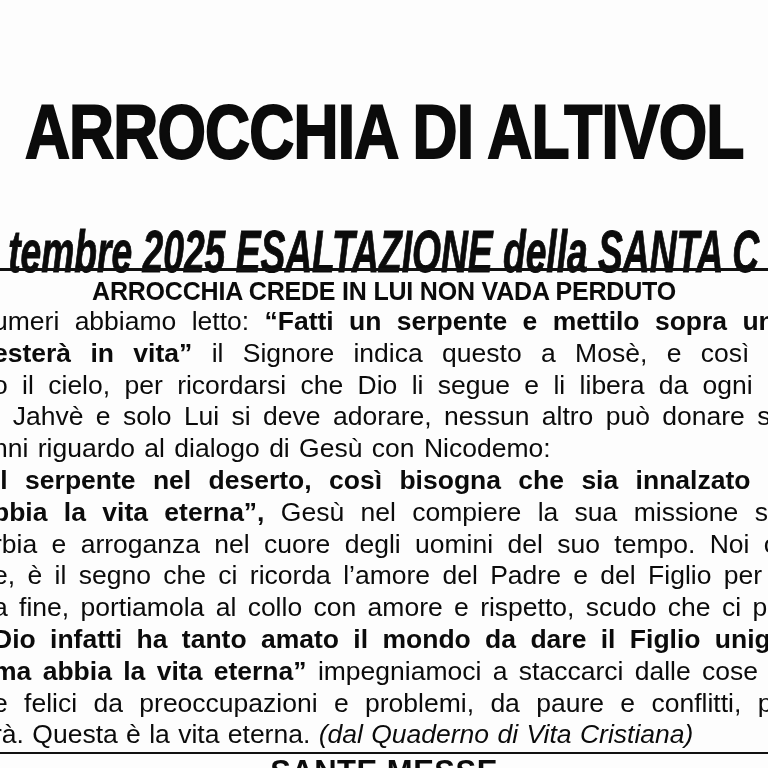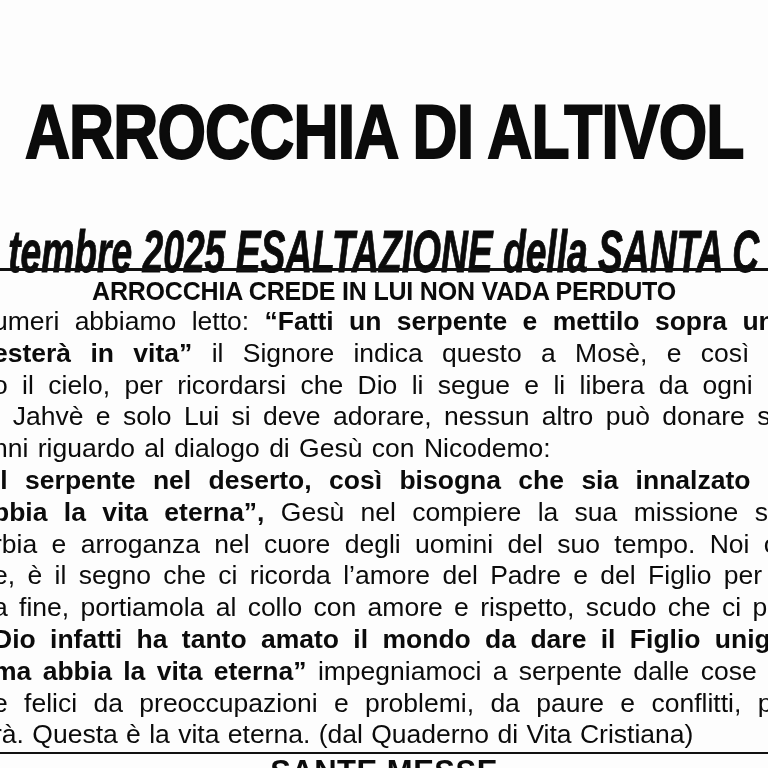--- a/index.html
+++ b/index.html
@@ -45,21 +45,21 @@
   }
 
   
   .body-col{
     position:absolute;top:306px;left:-7px;width:900px;overflow:hidden;
   }
   .body-line{
     white-space:nowrap;font-size:26.5px;line-height:31.8px;word-spacing:4px;
   }
   .seg-b{font-weight:bold;}
-  .seg-i{}
+  .seg-i{font-style:italic;}
   .body-line:nth-child(1){word-spacing:8px;}
   .body-line:nth-child(2){word-spacing:12px;}
   .body-line:nth-child(3){word-spacing:7px;}
   .body-line:nth-child(4){word-spacing:5px;}
   .body-line:nth-child(5){word-spacing:2px;}
   .body-line:nth-child(6){word-spacing:10px;}
   .body-line:nth-child(7){word-spacing:9px;}
   .body-line:nth-child(8){word-spacing:7px;}
   .body-line:nth-child(9){word-spacing:5px;}
   .body-line:nth-child(11){word-spacing:7px;}
@@ -95,21 +95,21 @@
       <div class="body-line"><span class="seg-b">esterà in vita”</span><span class="seg-r"> il Signore indica questo a Mosè, e così fara</span></div>
       <div class="body-line"><span class="seg-r">o il cielo, per ricordarsi che Dio li segue e li libera da ogni ma</span></div>
       <div class="body-line"><span class="seg-r">, Jahvè e solo Lui si deve adorare, nessun altro può donare sal</span></div>
       <div class="body-line"><span class="seg-r">nni riguardo al dialogo di Gesù con Nicodemo:</span></div>
       <div class="body-line"><span class="seg-b">il serpente nel deserto, così bisogna che sia innalzato i</span></div>
       <div class="body-line"><span class="seg-b">bbia la vita eterna”,</span><span class="seg-r"> Gesù nel compiere la sua missione sap</span></div>
       <div class="body-line"><span class="seg-r">rbia e arroganza nel cuore degli uomini del suo tempo. Noi o</span></div>
       <div class="body-line"><span class="seg-r">e, è il segno che ci ricorda l’amore del Padre e del Figlio per tu</span></div>
       <div class="body-line"><span class="seg-r">a fine, portiamola al collo con amore e rispetto, scudo che ci pr</span></div>
       <div class="body-line"><span class="seg-b">Dio infatti ha tanto amato il mondo da dare il Figlio unigen</span></div>
-      <div class="body-line"><span class="seg-b">ma abbia la vita eterna”</span><span class="seg-r"> impegniamoci a serpente dalle cose</span></div>
+      <div class="body-line"><span class="seg-b">ma abbia la vita eterna”</span><span class="seg-r"> impegniamoci a staccarci dalle cose</span></div>
       <div class="body-line"><span class="seg-r">e felici da preoccupazioni e problemi, da paure e conflitti, p</span></div>
       <div class="body-line"><span class="seg-r">rà. Questa è la vita eterna. </span><span class="seg-i">(dal Quaderno di Vita Cristiana)</span></div>
     </div>
 
   <div class="rule-bottom"></div>
 
   <div class="footer-row">SANTE MESSE</div>
 
 </div>
 

